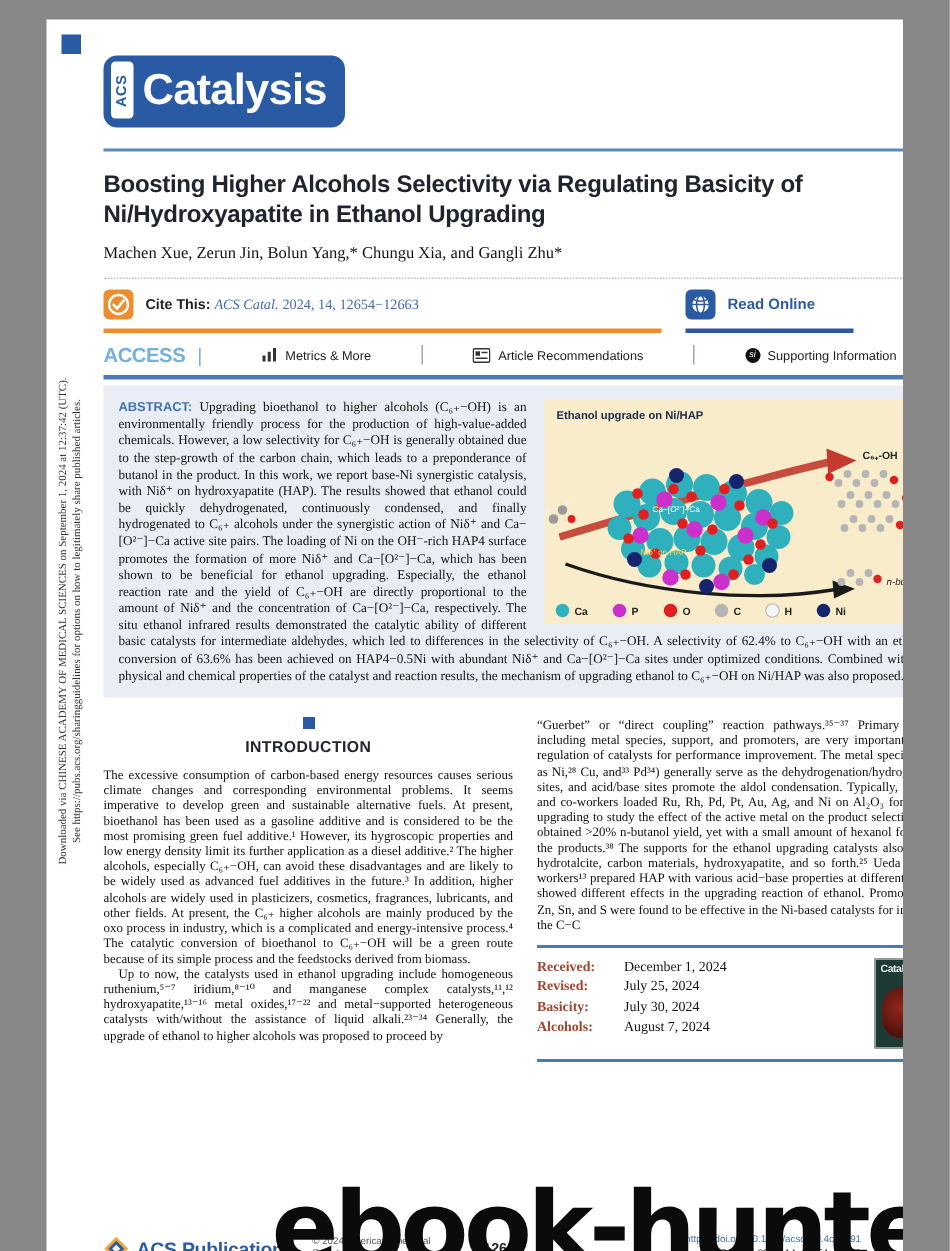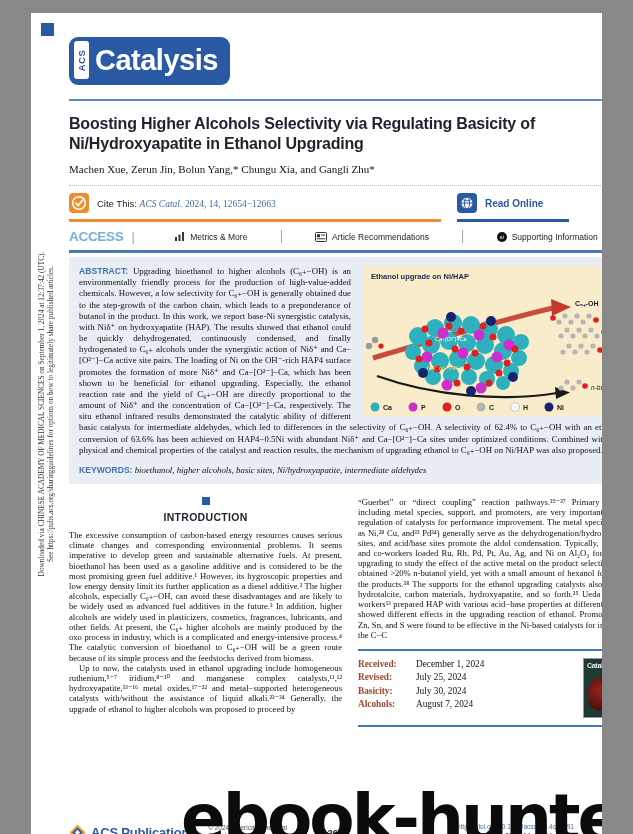--- a/index.html
+++ b/index.html
@@ -51,21 +51,21 @@
   }
 
   
   .cite-bar { margin-top:10px; border-top:1px dotted #a9c0da; padding-top:7px; display:flex; align-items:stretch; }
   .cite-left {
     display:flex; align-items:center; width:372px;
     border-bottom:3px solid #ee8d2f; padding-bottom:6px;
   }
   .cite-icon { width:20px; height:20px; background:#ee8d2f; border-radius:4px; flex:0 0 auto; }
   .cite-text { margin-left:8px; font-size:9.5px; }
-  .cite-label { font-weight:normal; color:#222; }
+  .cite-label { font-weight:bold; color:#222; }
   .cite-journal { color:#3f6fae; font-style:italic; font-family:"Liberation Serif", serif; }
   .cite-rest { color:#3f6fae; font-family:"Liberation Serif", serif; }
   .read-online {
     margin-left:16px; display:flex; align-items:center;
     border-bottom:3px solid #2b5aa5; padding-bottom:6px; padding-right:26px;
   }
   .ro-icon { width:20px; height:20px; background:#2b5aa5; border-radius:4px; flex:0 0 auto; }
   .ro-label { margin-left:8px; font-size:10px; font-weight:bold; color:#2b5aa5; }
 
   
@@ -375,24 +375,20 @@
             <text x="194" y="144">Ni</text>
           </g>
         </svg>
       </div>
 
       <div class="abstract-text">
         <span class="abstract-label">ABSTRACT:</span>
         <span>Upgrading bioethanol to higher alcohols (C₆₊−OH) is an environmentally friendly process for the production of high-value-added chemicals. However, a low selectivity for C₆₊−OH is generally obtained due to the step-growth of the carbon chain, which leads to a preponderance of butanol in the product. In this work, we report base-Ni synergistic catalysis, with Niδ⁺ on hydroxyapatite (HAP). The results showed that ethanol could be quickly dehydrogenated, continuously condensed, and finally hydrogenated to C₆₊ alcohols under the synergistic action of Niδ⁺ and Ca−[O²⁻]−Ca active site pairs. The loading of Ni on the OH⁻-rich HAP4 surface promotes the formation of more Niδ⁺ and Ca−[O²⁻]−Ca, which has been shown to be beneficial for ethanol upgrading. Especially, the ethanol reaction rate and the yield of C₆₊−OH are directly proportional to the amount of Niδ⁺ and the concentration of Ca−[O²⁻]−Ca, respectively. The situ ethanol infrared results demonstrated the catalytic ability of different basic catalysts for intermediate aldehydes, which led to differences in the selectivity of C₆₊−OH. A selectivity of 62.4% to C₆₊−OH with an ethanol conversion of 63.6% has been achieved on HAP4−0.5Ni with abundant Niδ⁺ and Ca−[O²⁻]−Ca sites under optimized conditions. Combined with the physical and chemical properties of the catalyst and reaction results, the mechanism of upgrading ethanol to C₆₊−OH on Ni/HAP was also proposed.</span>
       </div>
 
-      <div class="keywords-line">
-        <span class="keywords-label">KEYWORDS:</span>
-        <span>bioethanol, higher alcohols, basic sites, Ni/hydroxyapatite, intermediate aldehydes</span>
-      </div>
     </div>
 
     <div class="intro">
       <div class="col">
         <div class="section-head">
           <span class="section-square"></span>
           <span class="section-title">INTRODUCTION</span>
         </div>
         <p class="body-p">The excessive consumption of carbon-based energy resources causes serious climate changes and corresponding environmental problems. It seems imperative to develop green and sustainable alternative fuels. At present, bioethanol has been used as a gasoline additive and is considered to be the most promising green fuel additive.¹ However, its hygroscopic properties and low energy density limit its further application as a diesel additive.² The higher alcohols, especially C₆₊−OH, can avoid these disadvantages and are likely to be widely used as advanced fuel additives in the future.³ In addition, higher alcohols are widely used in plasticizers, cosmetics, fragrances, lubricants, and other fields. At present, the C₆₊ higher alcohols are mainly produced by the oxo process in industry, which is a complicated and energy-intensive process.⁴ The catalytic conversion of bioethanol to C₆₊−OH will be a green route because of its simple process and the feedstocks derived from biomass.</p>
         <p class="body-p">Up to now, the catalysts used in ethanol upgrading include homogeneous ruthenium,⁵⁻⁷ iridium,⁸⁻¹⁰ and manganese complex catalysts,¹¹,¹² hydroxyapatite,¹³⁻¹⁶ metal oxides,¹⁷⁻²² and metal−supported heterogeneous catalysts with/without the assistance of liquid alkali.²³⁻³⁴ Generally, the upgrade of ethanol to higher alcohols was proposed to proceed by</p>

